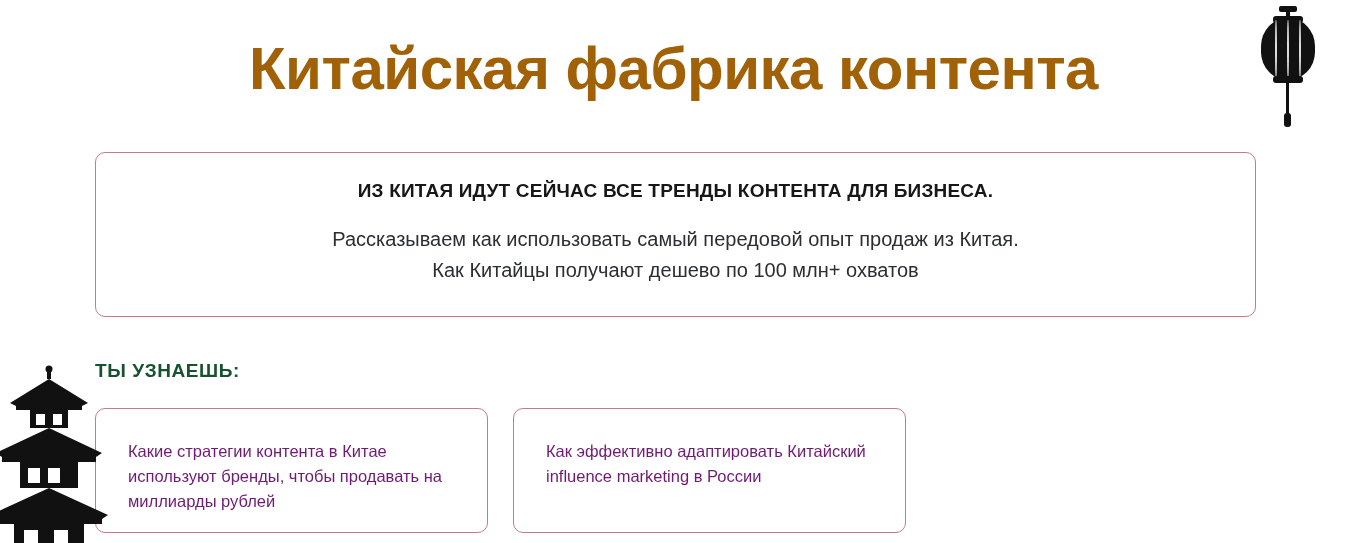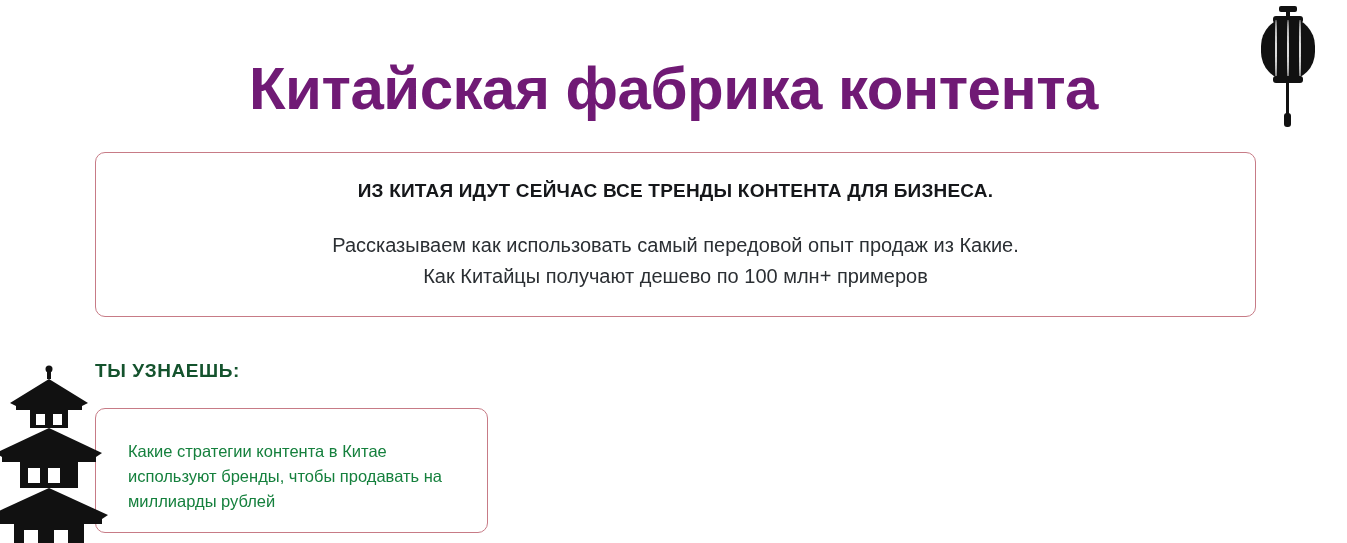--- a/index.html
+++ b/index.html
@@ -14,27 +14,27 @@
     font-family: "Liberation Sans", sans-serif;
     color: #1a1a1a;
     position: relative;
     overflow: hidden;
   }
 
   
   .title {
     position: absolute;
     left: 0;
-    top: 56px;
+    top: 36px;
     width: 1347px;
     text-align: center;
     font-size: 60px;
     font-weight: bold;
     letter-spacing: -0.5px;
-    color: #701a75;
+    color: #a16207;
     line-height: 1.1;
     white-space: nowrap;
   }
 
   
   .lead-box {
     position: absolute;
     left: 95px;
     top: 152px;
     width: 1161px;
@@ -42,21 +42,21 @@
     border: 1.5px solid #c77b86;
     border-radius: 10px;
     padding-top: 27px;
     text-align: center;
   }
   .lead-line-1 {
     font-size: 19px;
     font-weight: 600;
     letter-spacing: 0.2px;
     color: #15171a;
-    margin-bottom: 28px;
+    margin-bottom: 22px;
   }
   .lead-line-2, .lead-line-3 {
     font-size: 20px;
     font-weight: 400;
     color: #2b2f33;
     line-height: 1.55;
   }
 
   
   .section-heading {
@@ -79,21 +79,21 @@
     gap: 25px;
   }
   .card {
     width: 393px;
     height: 125px;
     border: 1.5px solid #c77b86;
     border-radius: 10px;
     padding: 30px 28px 0 32px;
     font-size: 16.5px;
     line-height: 1.5;
-    color: #15803d;
+    color: #701a75;
   }
 
   
   .lantern {
     position: absolute;
     right: 24px;
     top: 6px;
     width: 70px;
     height: 135px;
   }
@@ -181,28 +181,29 @@
   }
   .pagoda svg { display: block; }
 </style>
 </head>
 <body>
 
 <div class="title">Китайская фабрика контента</div>
 
 <div class="lead-box">
   <div class="lead-line-1">ИЗ КИТАЯ ИДУТ СЕЙЧАС ВСЕ ТРЕНДЫ КОНТЕНТА ДЛЯ БИЗНЕСА.</div>
-  <div class="lead-line-2">Рассказываем как использовать самый передовой опыт продаж из Какие.</div>
-  <div class="lead-line-3">Как Китайцы получают дешево по 100 млн+ примеров</div>
+  <div class="lead-line-2">Рассказываем как использовать самый передовой опыт продаж из Китая.</div>
+  <div class="lead-line-3">Как Китайцы получают дешево по 100 млн+ охватов</div>
 </div>
 
 <div class="section-heading">ТЫ УЗНАЕШЬ:</div>
 
 <div class="cards">
   <div class="card">Какие стратегии контента в Китае используют бренды, чтобы продавать на миллиарды рублей</div>
+  <div class="card">Как эффективно адаптировать Китайский influence marketing в России</div>
 </div>
 
 <div class="lantern">
   <div class="cap-top"></div>
   <div class="stem-top"></div>
   <div class="ring-top"></div>
   <div class="body"></div>
   <div class="rib r1"></div>
   <div class="rib r2"></div>
   <div class="rib r3"></div>

